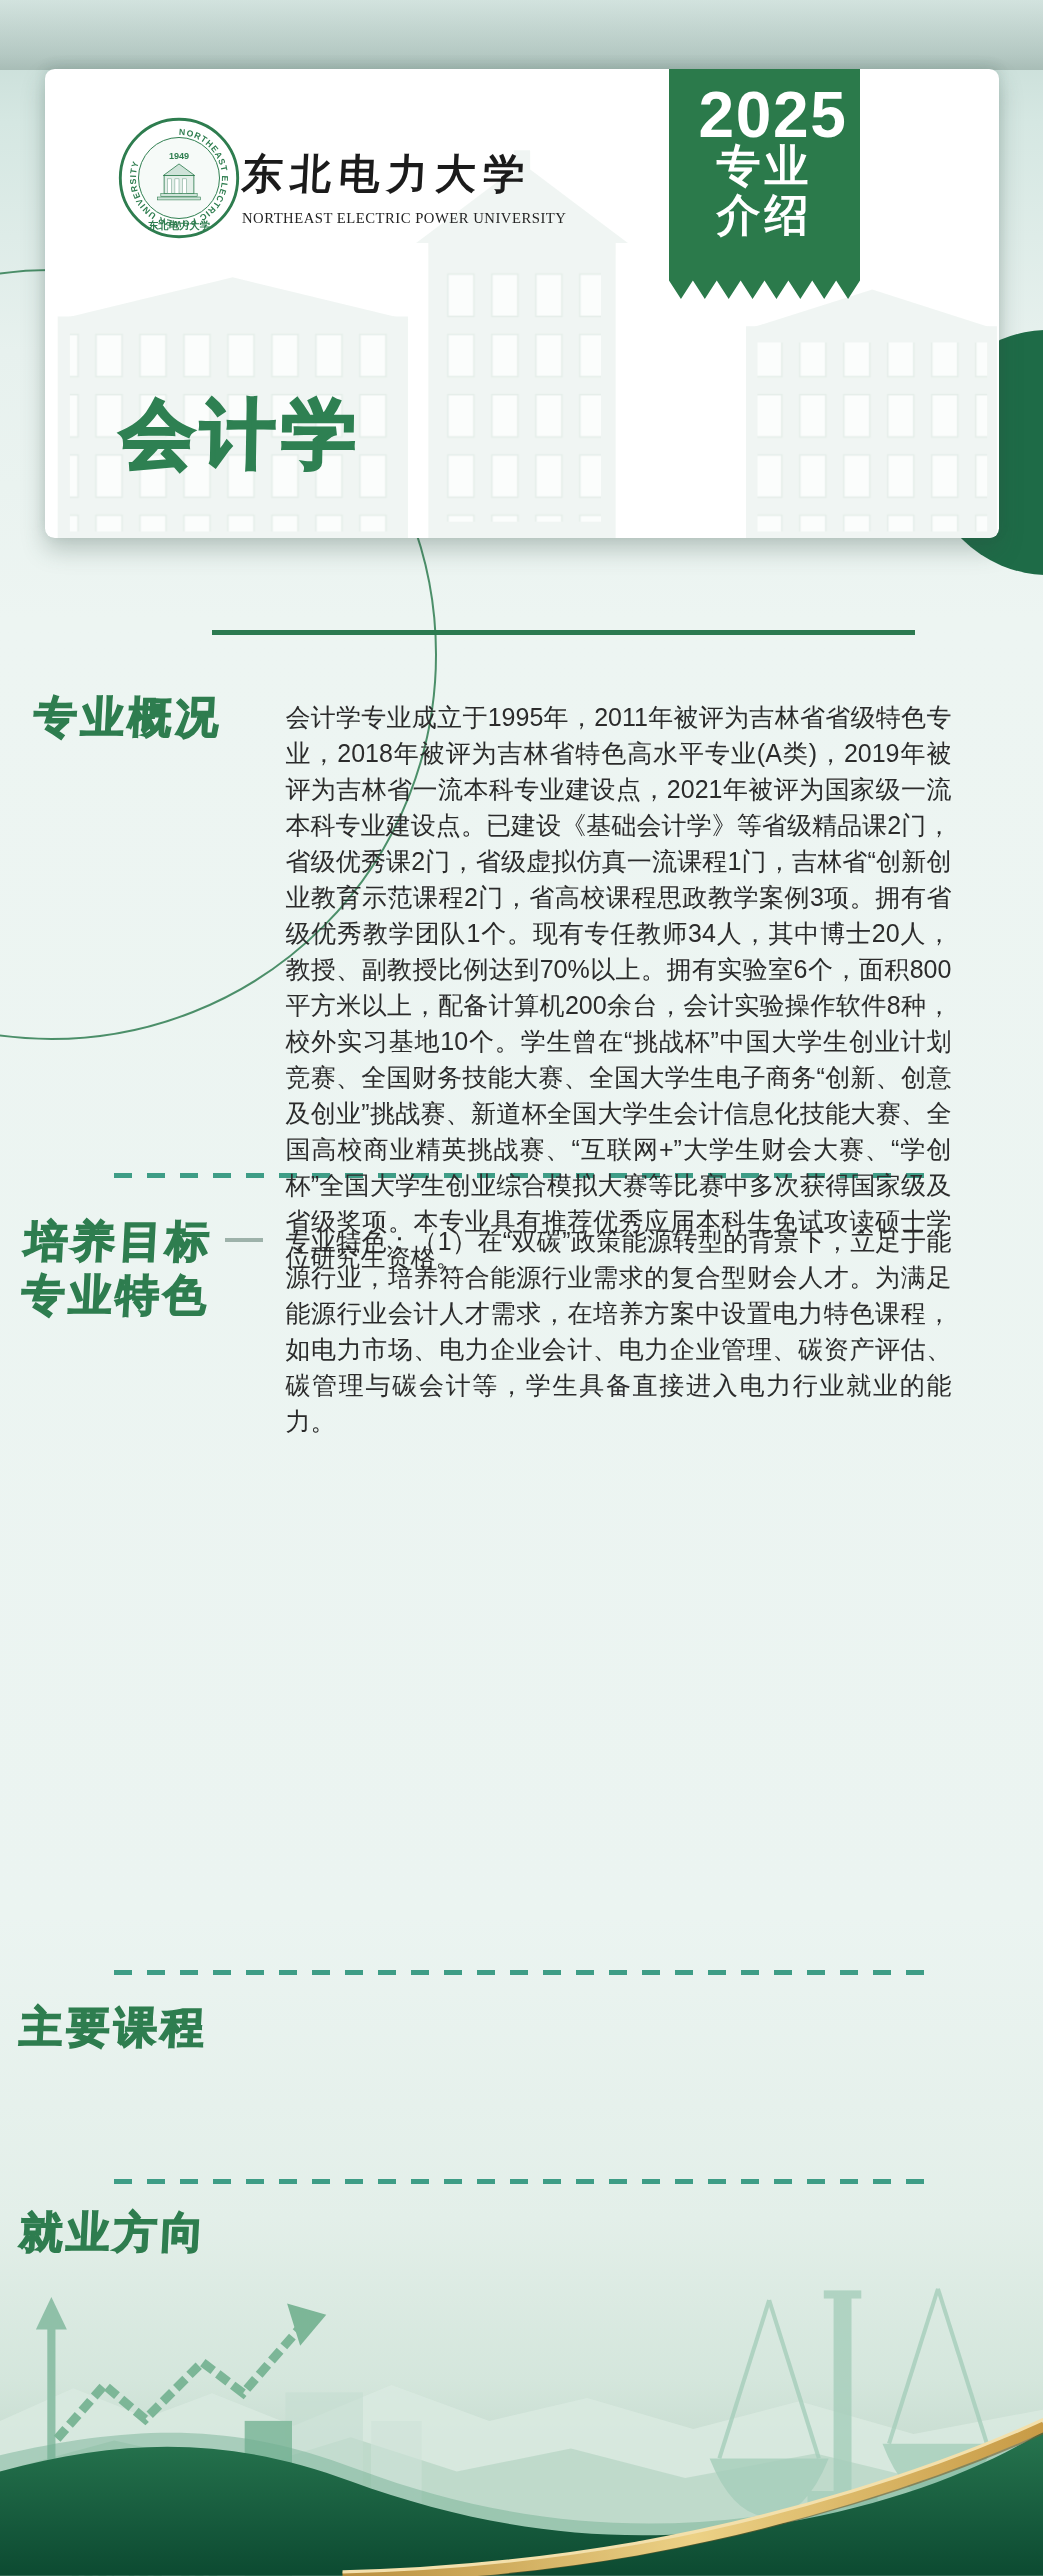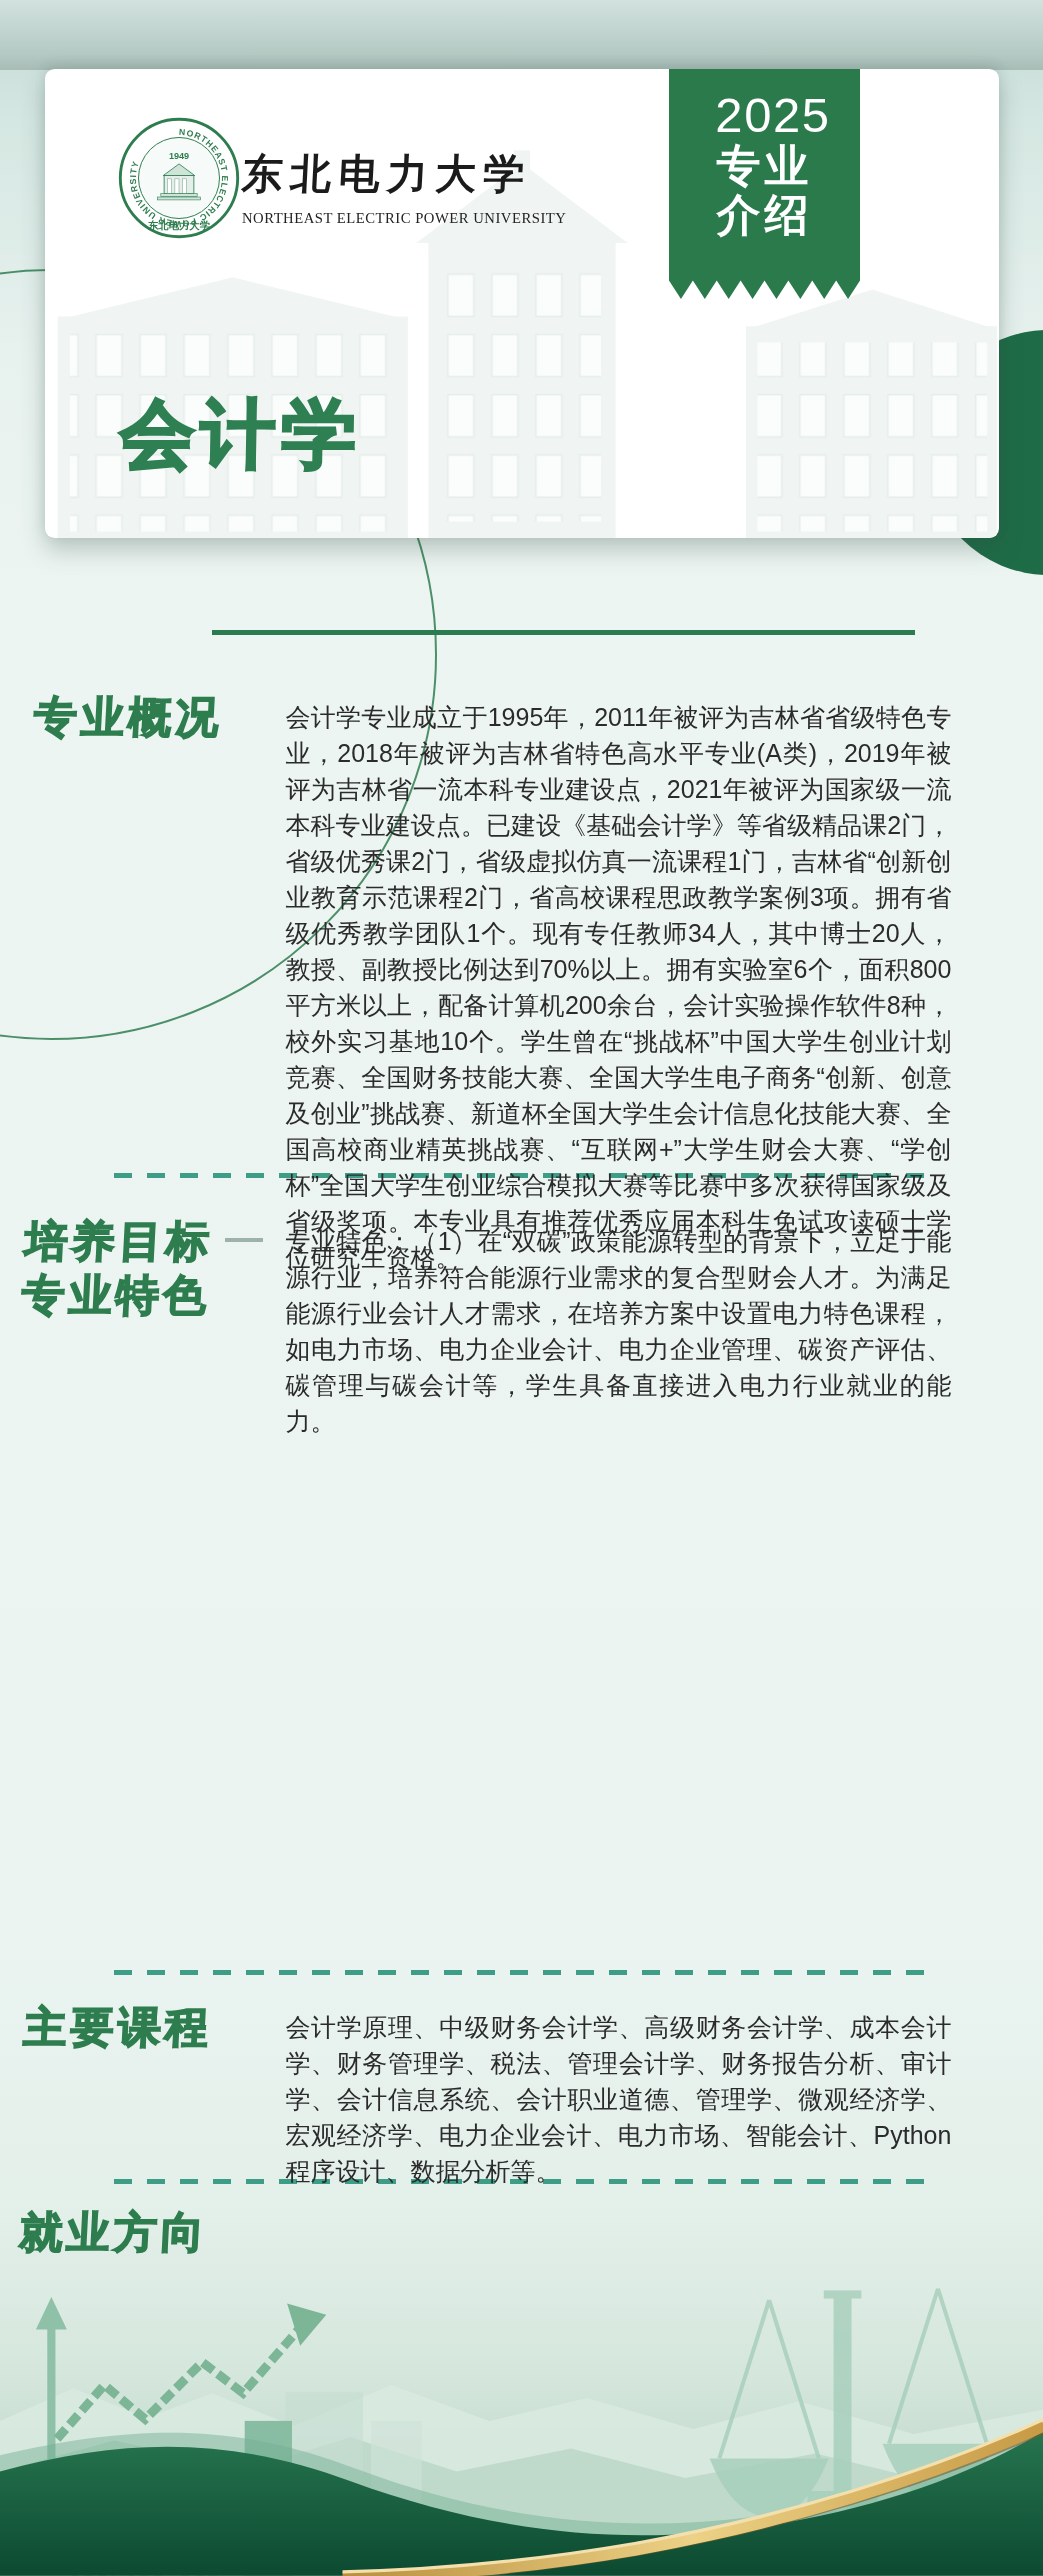--- a/index.html
+++ b/index.html
@@ -23,21 +23,21 @@
   .seal{position:absolute;left:72px;top:47px;width:124px;height:124px;z-index:2;}
   .names{position:absolute;left:197px;top:78px;z-index:2;}
   .name-zh{font-size:41px;font-weight:700;color:#1b1b1b;letter-spacing:7.3px;
     font-family:"DejaVu Sans",sans-serif;transform:skewX(-3deg);}
   .name-en{font-size:14.7px;color:#222;letter-spacing:0.5px;margin-top:8.2px;
     font-family:"Liberation Serif",serif;}
   .ribbon{position:absolute;left:624px;top:0;width:191px;height:230px;background:#2b7a4b;z-index:3;
     text-align:center;color:#fff;padding-top:19.6px;box-sizing:border-box;
     clip-path:polygon(0 0,100% 0,100% 92%,93.75% 100%,87.5% 92%,81.25% 100%,75% 92%,68.75% 100%,
       62.5% 92%,56.25% 100%,50% 92%,43.75% 100%,37.5% 92%,31.25% 100%,25% 92%,18.75% 100%,12.5% 92%,6.25% 100%,0 92%);}
-  .badge-year{font-size:49px;font-weight:400;letter-spacing:1.6px;line-height:52px;padding-left:17px;}
+  .badge-year{font-size:64px;font-weight:700;letter-spacing:1.6px;line-height:52px;padding-left:17px;}
   .badge-line{font-size:44px;font-weight:700;letter-spacing:4.1px;line-height:49px;}
   .major-title{position:absolute;left:75px;top:316px;z-index:2;font-size:75px;font-weight:700;
     color:#2e8052;-webkit-text-stroke:2.4px #2e8052;letter-spacing:5.7px;transform:skewX(-1deg);}
   
   .solid-divider{position:absolute;left:212px;top:630px;width:703px;height:4.9px;background:#2c7a50;z-index:2;}
   .dashed-divider{position:absolute;left:114px;width:824px;height:4.9px;z-index:2;
     background:repeating-linear-gradient(90deg,#3e9d86 0 18px,transparent 18px 33px);}
   .dash-1{top:1173px;} .dash-2{top:1970px;} .dash-3{top:2179px;}
   
   .section{position:absolute;left:20.4px;width:966px;display:flex;z-index:3;}
@@ -137,23 +137,20 @@
     <p class="has-dash">专业特色：（1）在“双碳”政策能源转型的背景下，立足于能源行业，培养符合能源行业需求的复合型财会人才。为满足能源行业会计人才需求，在培养方案中设置电力特色课程，如电力市场、电力企业会计、电力企业管理、碳资产评估、碳管理与碳会计等，学生具备直接进入电力行业就业的能力。</p>
   </div>
 </div>
 
 <div class="dashed-divider dash-2"></div>
 
 <div class="section sect-3">
   <div class="sec-heading">
     <div>主要课程</div>
   </div>
-  <div class="sec-body">
-    <p>会计学原理、中级财务会计学、高级财务会计学、成本会计学、财务管理学、税法、管理会计学、财务报告分析、审计学、会计信息系统、会计职业道德、管理学、微观经济学、宏观经济学、电力企业会计、电力市场、智能会计、Python程序设计、数据分析等。</p>
-  </div>
 </div>
 
 <div class="dashed-divider dash-3"></div>
 
 <div class="section sect-4">
   <div class="sec-heading">
     <div>就业方向</div>
   </div>
 </div>
 

